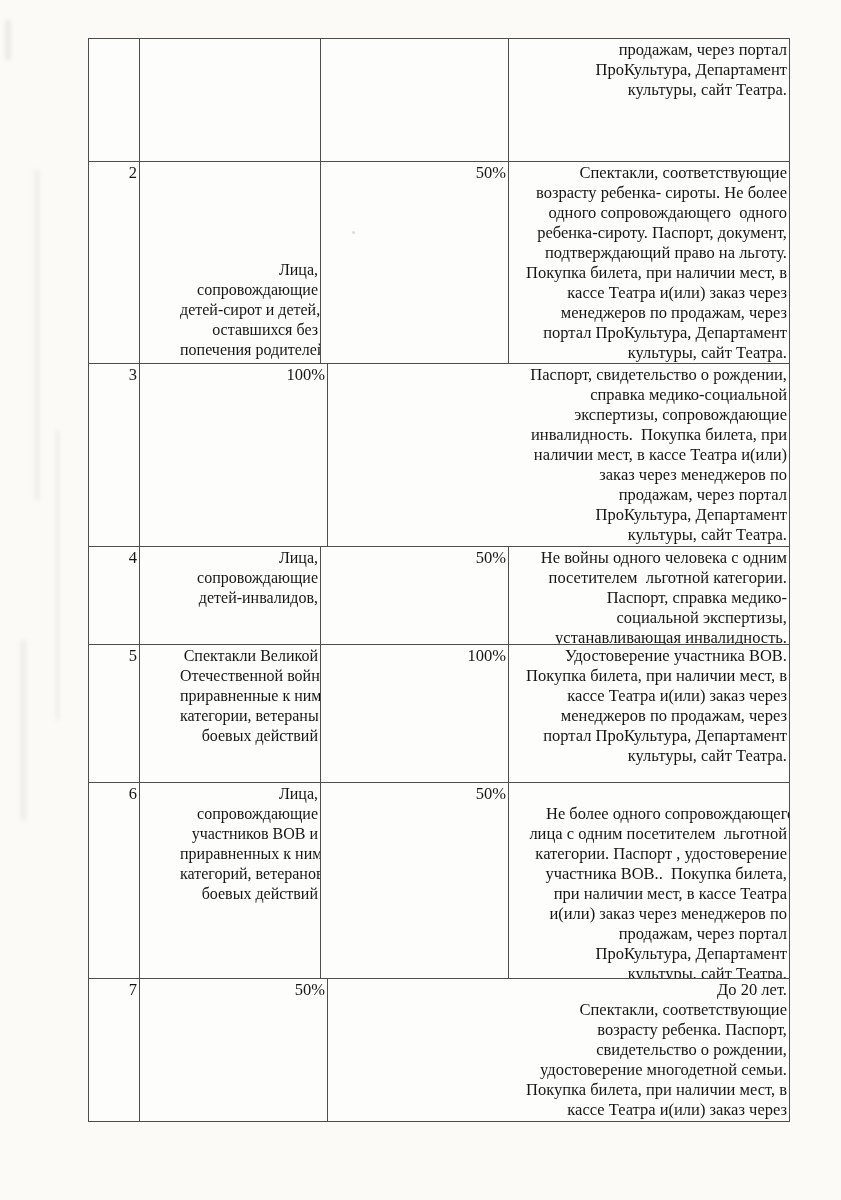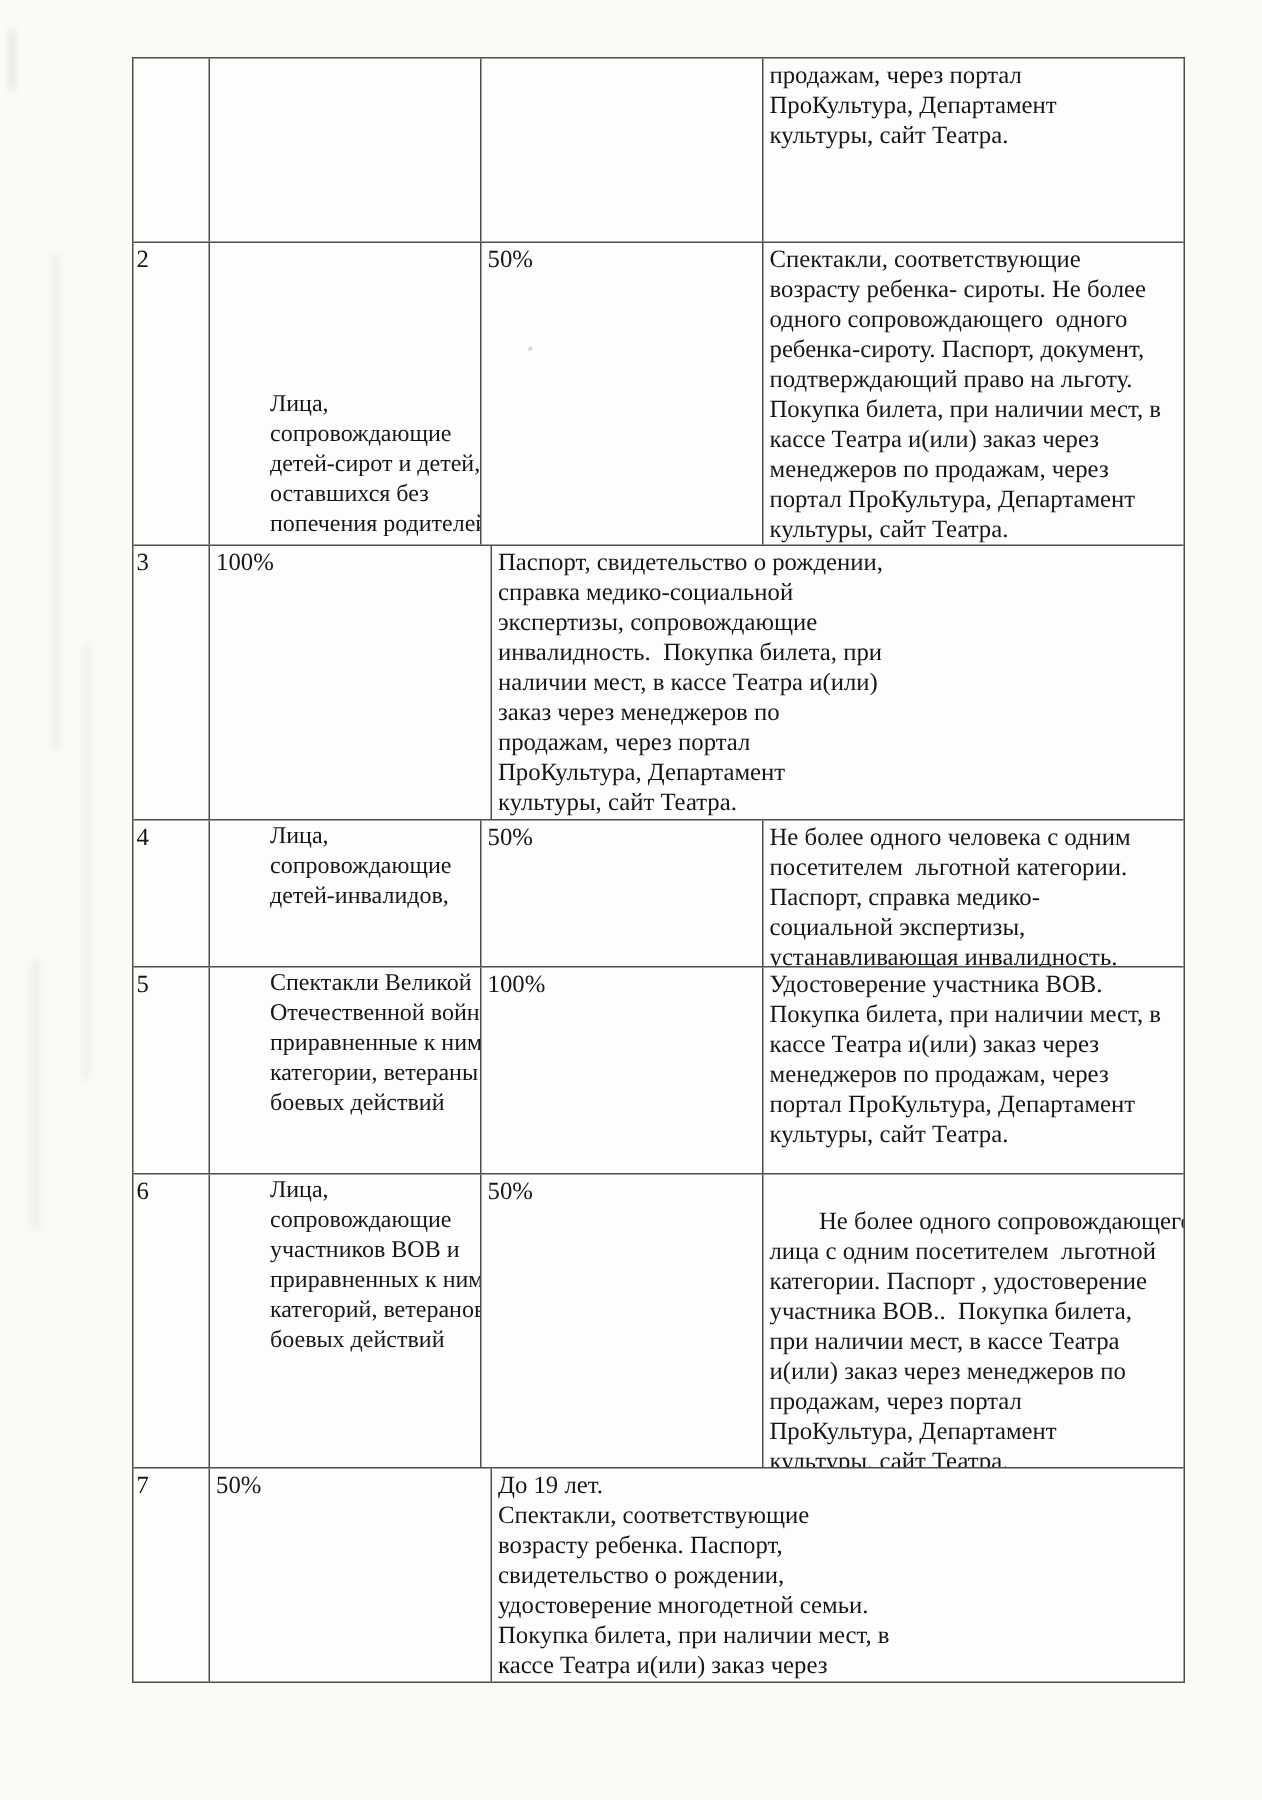--- a/index.html
+++ b/index.html
@@ -4,21 +4,21 @@
 <style>
   html,body{margin:0;padding:0;}
   body{
     width:841px;height:1200px;
     background:#fbfaf7;
     font-family:"Liberation Serif","DejaVu Serif",serif;
     color:#161616;
     position:relative;
     overflow:hidden;
   }
-  .scan-page{position:absolute;inset:0;}
+  .scan-page{position:absolute;inset:0;text-align:right;}
   
   .smudge{position:absolute;background:rgba(90,95,90,0.07);filter:blur(2px);}
   .sm1{left:34px;top:170px;width:6px;height:330px;}
   .sm2{left:55px;top:430px;width:5px;height:290px;}
   .sm3{left:20px;top:640px;width:7px;height:180px;}
   .sm4{left:6px;top:20px;width:4px;height:40px;background:rgba(70,75,70,0.12);}
   .speck{position:absolute;width:3px;height:3px;border-radius:50%;background:rgba(60,60,60,0.4);}
   .sp1{left:352px;top:231px;}
 
   .doc-table{
@@ -105,21 +105,21 @@
 ПроКультура, Департамент
 культуры, сайт Театра.</div>
     </div>
 
     <div class="trow r3">
       <div class="cell c-num">4</div>
       <div class="cell c-cat">Лица,
 сопровождающие
 детей-инвалидов,</div>
       <div class="cell c-disc">50%</div>
-      <div class="cell c-cond">Не более одного человека с одним
+      <div class="cell c-cond">Не войны одного человека с одним
 посетителем  льготной категории.
 Паспорт, справка медико-
 социальной экспертизы,
 устанавливающая инвалидность.</div>
     </div>
 
     <div class="trow r4">
       <div class="cell c-num">5</div>
       <div class="cell c-cat">Спектакли Великой
 Отечественной войны и
@@ -154,21 +154,21 @@
 продажам, через портал
 ПроКультура, Департамент
 культуры, сайт Театра.</span>
         
       </div>
     </div>
 
     <div class="trow r6">
       <div class="cell c-num">7</div>
       <div class="cell c-disc">50%</div>
-      <div class="cell c-cond">До 19 лет.
+      <div class="cell c-cond">До 20 лет.
 Спектакли, соответствующие
 возрасту ребенка. Паспорт,
 свидетельство о рождении,
 удостоверение многодетной семьи.
 Покупка билета, при наличии мест, в
 кассе Театра и(или) заказ через</div>
     </div>
 
   </div>
 </div>

